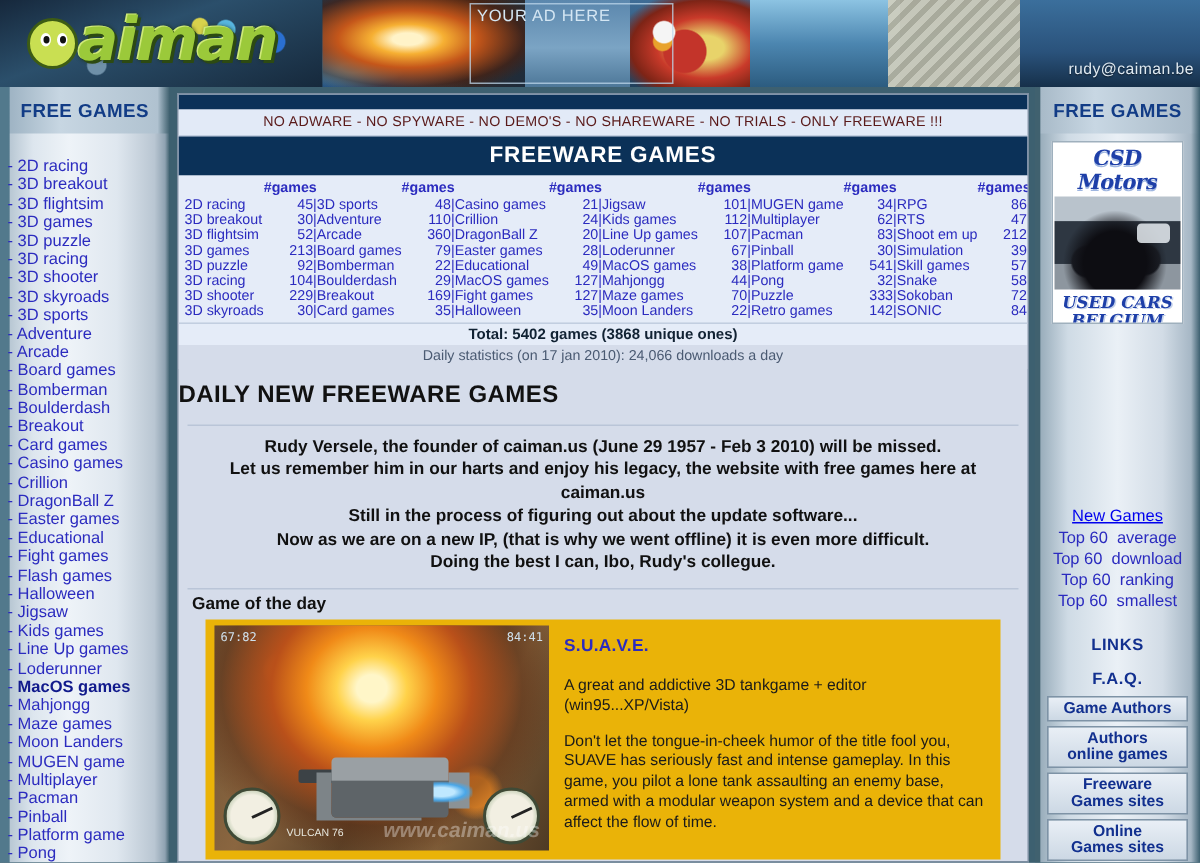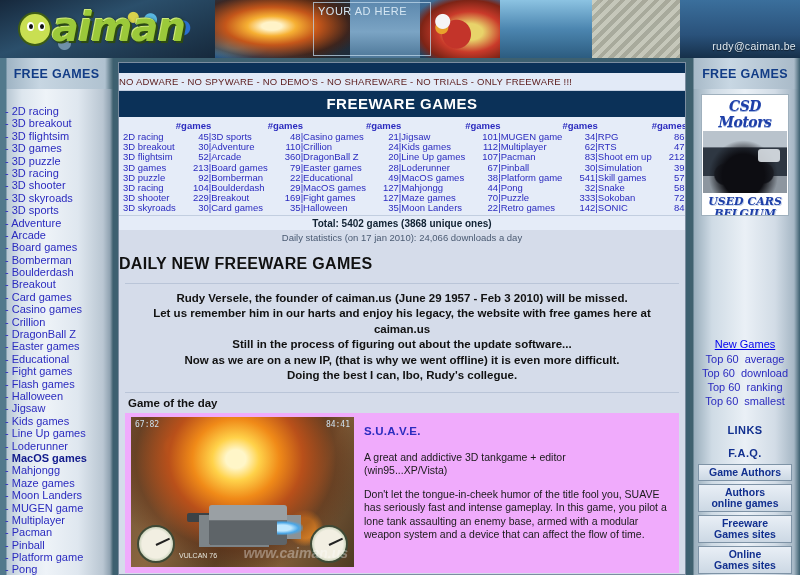--- a/index.html
+++ b/index.html
@@ -83,21 +83,21 @@
   }
   #logo-head:before {
     content:''; position:absolute; left:7px; top:8px; width:7px; height:9px;
     border-radius:50%; background:#fff; box-shadow:11px 0 0 #fff;
   }
   #logo-head:after {
     content:''; position:absolute; left:9px; top:10px; width:4px; height:5px;
     border-radius:50%; background:#111; box-shadow:11px 0 0 #111;
   }
   #adhere {
-    position:absolute; left:313px; top:2px; width:118px; height:54px;
+    position:absolute; left:313px; top:2px; width:136px; height:54px;
     border:1px solid rgba(190,215,235,.75);
     color:#d4e6f3; font-size:11px; padding:2px 0 0 4px;
     letter-spacing:.5px;
     z-index:4;
   }
   #mailtop {
     position:absolute; right:4px; top:40px;
     font-size:10.5px; color:#dfeaf2; letter-spacing:.3px;
     text-shadow:0 1px 1px rgba(0,0,0,.6);
     z-index:4;
@@ -178,21 +178,21 @@
   
   #center {
     position:absolute; left:118px; top:62px; width:568px; height:513px;
     background:#d5dcea;
     border:1px solid #7b8da0;
     overflow:hidden;
   }
   #topstrip { height:10px; background:#0b3158; }
   .notice {
     background:#e2eaf7; color:#5a1a1a; font-size:9.5px;
-    padding:3px 0 3px 0; letter-spacing:.2px;
+    text-align:center; padding:3px 0 3px 0; letter-spacing:.2px;
     border-bottom:1px solid #c2cee0;
   }
   .fw-title {
     background:#0b3158; color:#ffffff; text-align:center;
     font-size:15px; font-weight:bold; padding:4px 0 5px 0; letter-spacing:.5px;
   }
   #stats { background:#e5ecf8; padding:2px 4px 1px 4px; }
   table.stats { width:100%; border-collapse:collapse; font-size:9.5px; }
   table.stats th {
     color:#2b2bbf; font-size:9.5px; font-weight:bold; text-align:left;
@@ -216,21 +216,21 @@
   }
   hr.sep { border:0; border-top:1px solid #bac5d8; margin:0 6px; }
   .memorial {
     text-align:center; font-size:11.5px; font-weight:bold; color:#111;
     line-height:15.5px; padding:7px 6px 8px 6px;
   }
   .gotd-head {
     font-size:11.5px; font-weight:bold; color:#111; padding:4px 0 4px 9px;
   }
   .gotd {
-    display:flex; background:#f0abfc; margin:0 6px; padding:4px 0 6px 6px;
+    display:flex; background:#eab308; margin:0 18px; padding:4px 0 6px 6px;
   }
   #shot {
     width:223px; height:150px; position:relative; overflow:hidden;
     background:
       radial-gradient(ellipse at 47% 28%, #fff6c8 0 6%, #ffd24a 14%, #f08a18 26%, #b9501a 40%, rgba(90,40,15,.45) 60%, transparent 75%),
       radial-gradient(circle at 20% 20%, #e9903a 0 3%, transparent 6%),
       radial-gradient(circle at 78% 74%, #f0922c 0 5%, transparent 9%),
       linear-gradient(115deg,#6e5234 0%,#8a6640 28%,#5c4329 52%,#7e5c38 74%,#4e3a24 100%);
   }
   #shot .tank {

